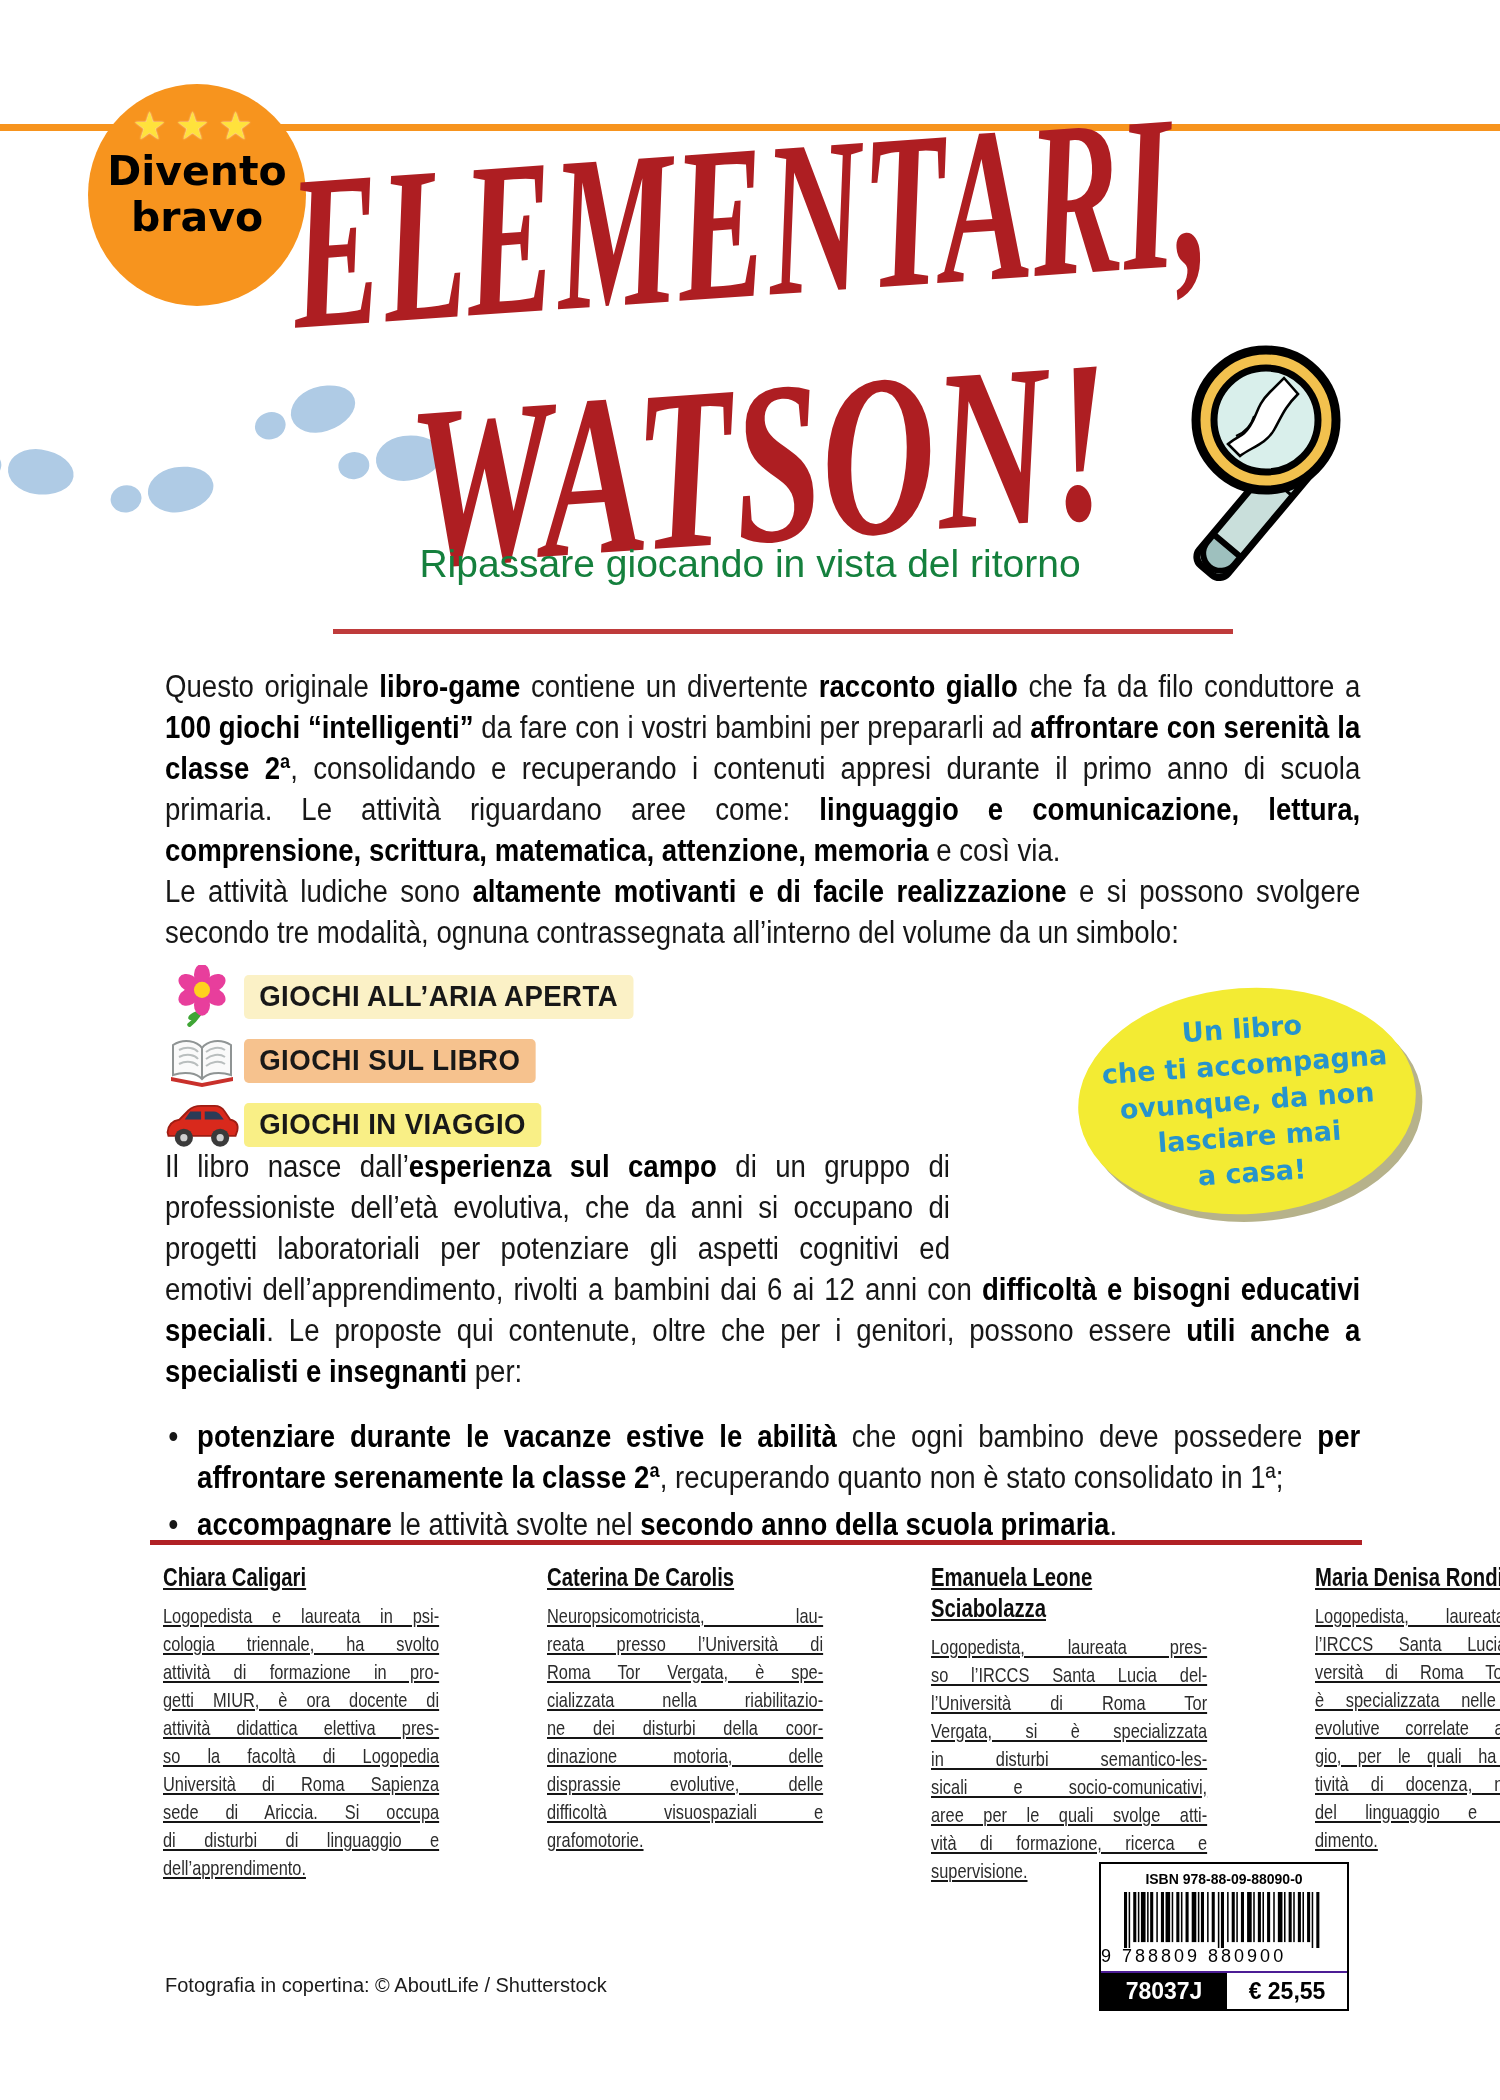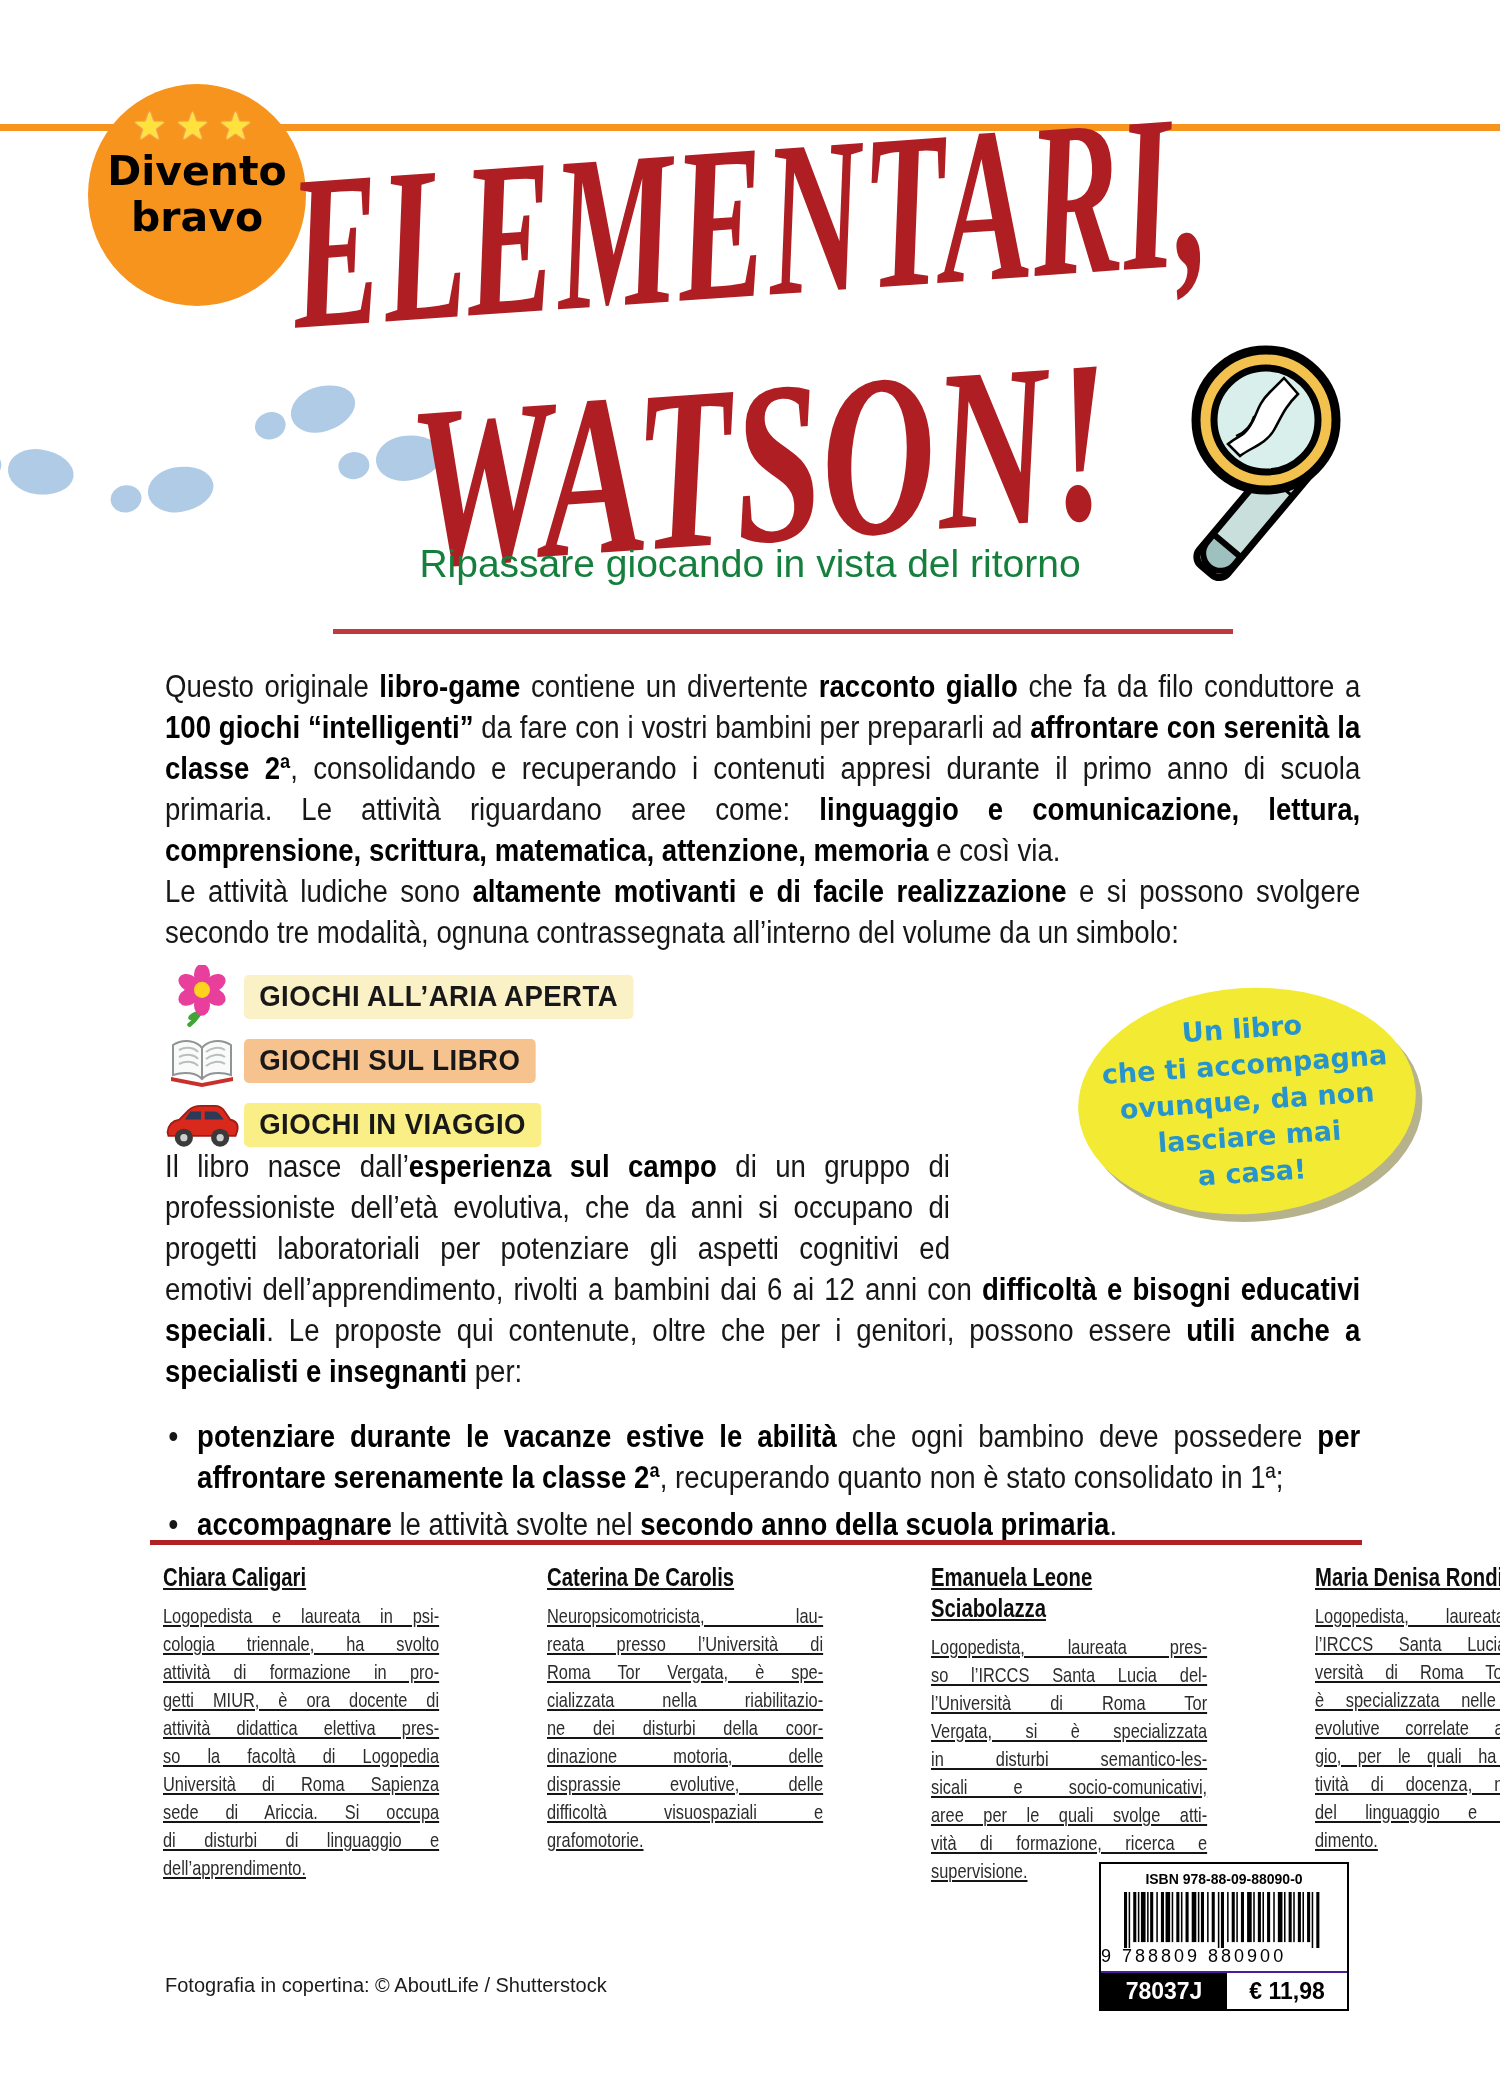--- a/index.html
+++ b/index.html
@@ -325,19 +325,19 @@
           <rect x="113" y="0" width="2" height="34"></rect>
         <rect x="116" y="0" width="1" height="34"></rect>
           <rect x="119" y="0" width="2" height="34"></rect>
         <rect x="122" y="0" width="1" height="38"></rect>
           <rect x="125" y="0" width="2" height="38"></rect>
       </g>
     </svg>
     <div class="isbn-digits">9 788809 880900</div>
     <div class="isbn-bottom">
       <div class="isbn-code">78037J</div>
-      <div class="isbn-price">€ 11,98</div>
+      <div class="isbn-price">€ 25,55</div>
     </div>
   </div>
 
   <div class="credit">Fotografia in copertina: © AboutLife / Shutterstock</div>
 
 </div>
 
 </body></html>

